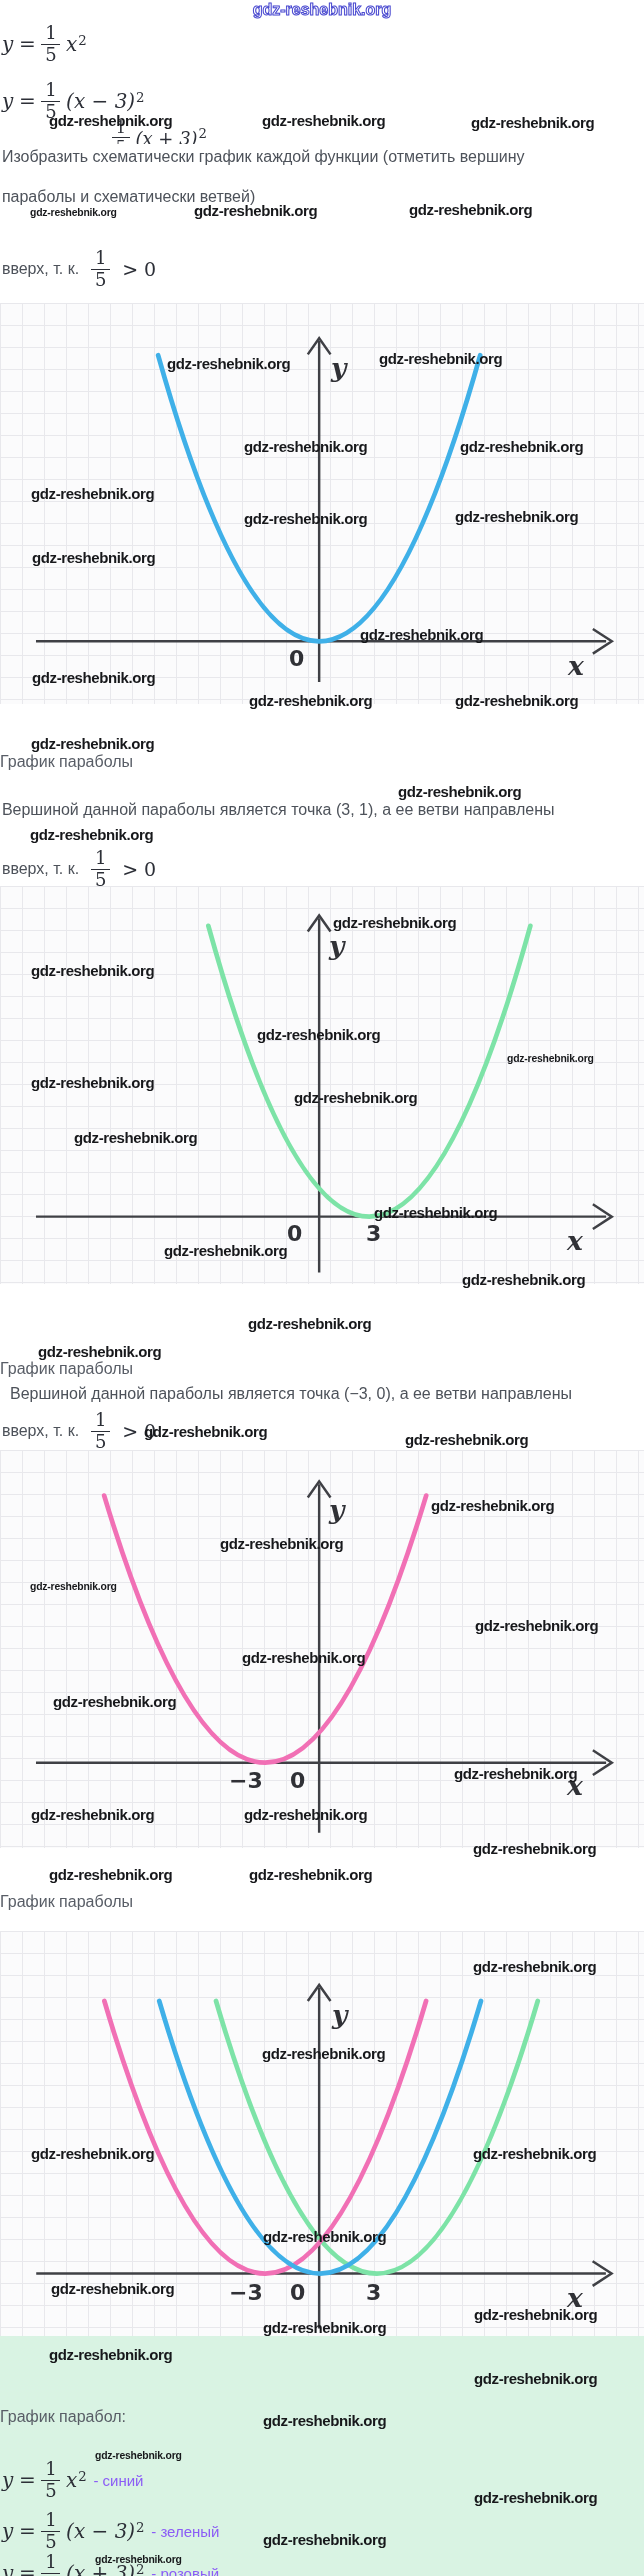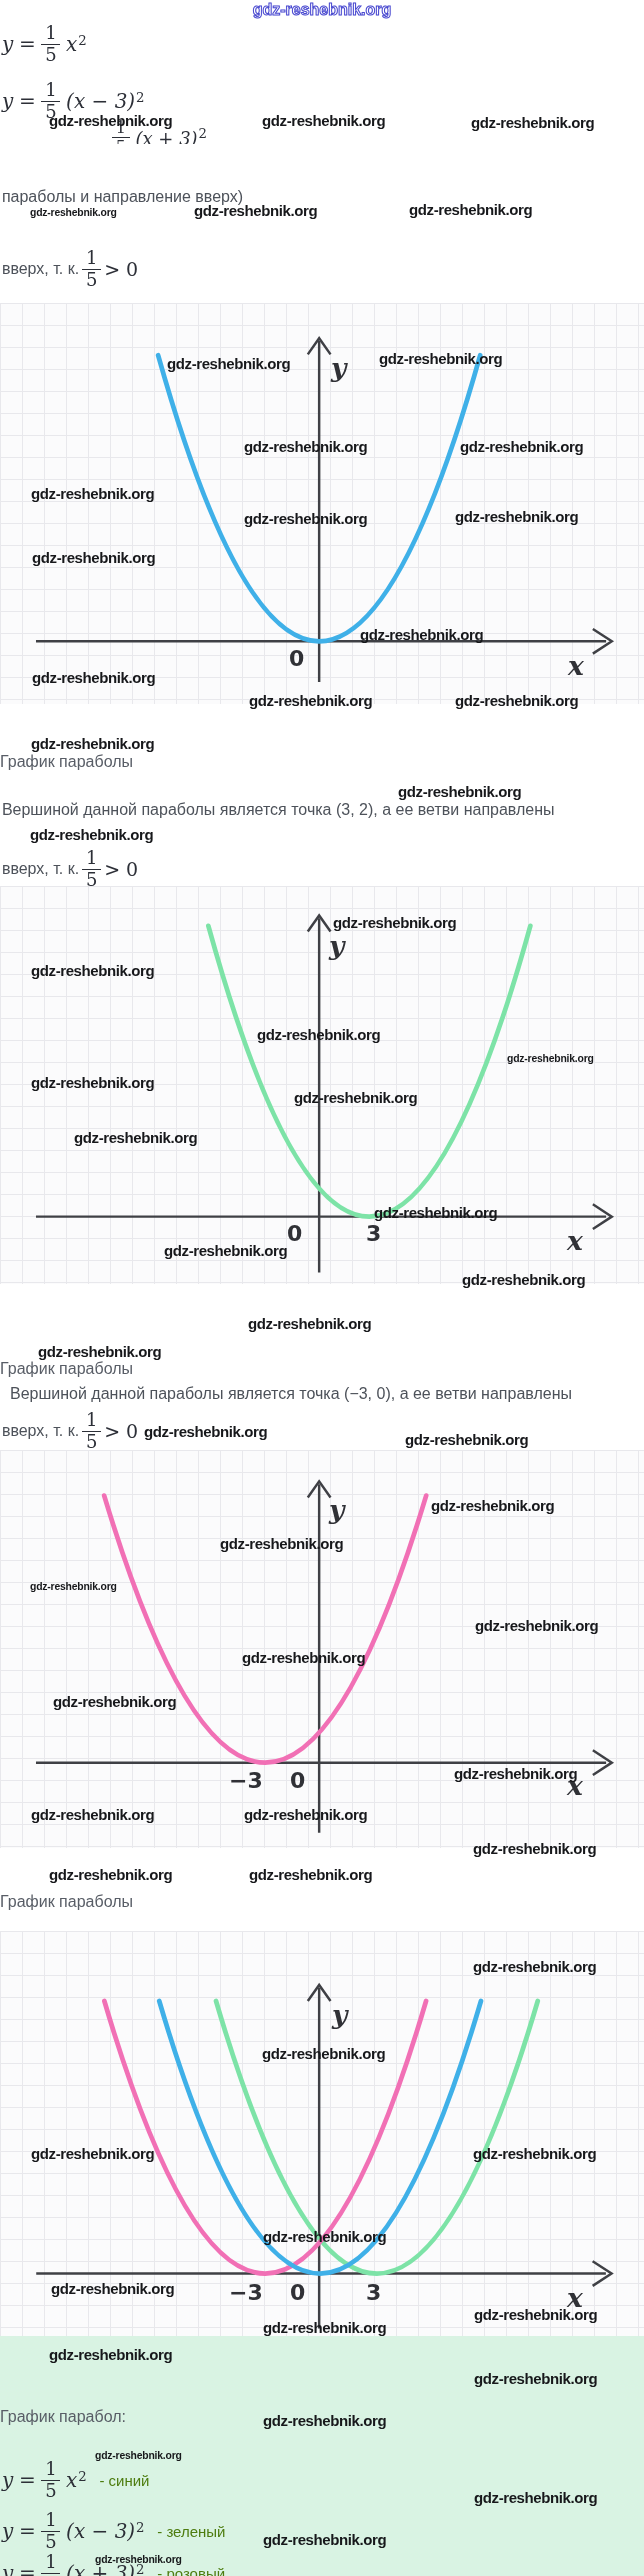--- a/index.html
+++ b/index.html
@@ -18,26 +18,26 @@
 
   
   .formula{position:absolute;display:flex;align-items:center;column-gap:5.7px;
       font-family:"DejaVu Serif","Liberation Serif",serif;font-size:20px;
       color:#2c2f37;white-space:nowrap;}
   .formula .it{font-style:italic;}
   .formula sup{font-size:13.3px;vertical-align:6.6px;line-height:1;margin-left:0.9px;}
   .frac{display:inline-flex;flex-direction:column;align-items:center;
       font-size:18px;line-height:1.15;text-align:center;}
   .frac .num{padding:0 3.8px;border-bottom:1.4px solid #2c2f37;}
-  .upward{position:absolute;display:flex;align-items:center;column-gap:3px;
+  .upward{position:absolute;display:flex;align-items:center;column-gap:12px;
       white-space:nowrap;color:#2c2f37;}
   .upward .pre{font-family:"Liberation Sans",sans-serif;font-size:16px;color:#4d525a;}
   .upward .frac{font-family:"DejaVu Serif","Liberation Serif",serif;}
   .upward .gt{font-family:"DejaVu Serif","Liberation Serif",serif;font-size:19px;}
-  .clabel{font-family:"Liberation Sans",sans-serif;font-size:15px;color:#4d7c0f;margin-left:7px;}
+  .clabel{font-family:"Liberation Sans",sans-serif;font-size:15px;color:#8b5cf6;margin-left:1px;}
   .clip{position:absolute;overflow:hidden;}
   .clip .formula{position:static;}
 
   
   .graph{position:absolute;left:0;width:644px;background-color:#fbfbfc;
       background-image:linear-gradient(#e8e8ec 0.9px,transparent 0.9px),
                        linear-gradient(90deg,#e8e8ec 0.9px,transparent 0.9px);
       background-size:22px 22px;}
   .graph svg{position:absolute;left:0;top:0;display:block;}
   .axis-num{position:absolute;font-family:"DejaVu Sans",sans-serif;font-weight:700;
@@ -82,21 +82,22 @@
           <span class="den">5</span>
         </span>
       <span class="bt"><span class="it">(x + 3)</span><sup>2</sup></span>
     </div>
   </div>
 
   <span class="wm" style="left:49px;top:112px">gdz-reshebnik.org</span>
   <span class="wm" style="left:262px;top:112px">gdz-reshebnik.org</span>
   <span class="wm" style="left:471px;top:114px">gdz-reshebnik.org</span>
 
-  <div class="rus" style="left:1.9px;top:188px">параболы и направление вверх)</div>
+  <div class="rus" style="left:1.9px;top:148px">Изобразить схематически график каждой функции (отметить вершину</div>
+  <div class="rus" style="left:1.9px;top:188px">параболы и схематически ветвей)</div>
 
   <span class="wm sm" style="left:30px;top:207px">gdz-reshebnik.org</span>
   <span class="wm" style="left:194px;top:202px">gdz-reshebnik.org</span>
   <span class="wm" style="left:409px;top:201px">gdz-reshebnik.org</span>
 
 
   <div class="upward" style="left:1.9px;top:248px">
     <span class="pre">вверх, т. к.</span>
     <span class="frac">
         <span class="num">1</span>
@@ -126,21 +127,21 @@
     <span class="wm" style="left:32px;top:246px">gdz-reshebnik.org</span>
     <span class="wm" style="left:360px;top:323px">gdz-reshebnik.org</span>
     <span class="wm" style="left:32px;top:366px">gdz-reshebnik.org</span>
   </div>
 
   <span class="wm" style="left:249px;top:692px">gdz-reshebnik.org</span>
   <span class="wm" style="left:455px;top:692px">gdz-reshebnik.org</span>
   <span class="wm" style="left:31px;top:735px">gdz-reshebnik.org</span>
   <div class="rus" style="left:0;top:753px;color:#585d66">График параболы</div>
   <span class="wm" style="left:398px;top:783px">gdz-reshebnik.org</span>
-  <div class="rus" style="left:1.9px;top:801px">Вершиной данной параболы является точка (3, 2), а ее ветви направлены</div>
+  <div class="rus" style="left:1.9px;top:801px">Вершиной данной параболы является точка (3, 1), а ее ветви направлены</div>
   <span class="wm" style="left:30px;top:826px">gdz-reshebnik.org</span>
   <div class="upward" style="left:1.9px;top:848px">
     <span class="pre">вверх, т. к.</span>
     <span class="frac">
         <span class="num">1</span>
         <span class="den">5</span>
       </span>
     <span class="gt">&gt; 0</span>
   </div>
 

